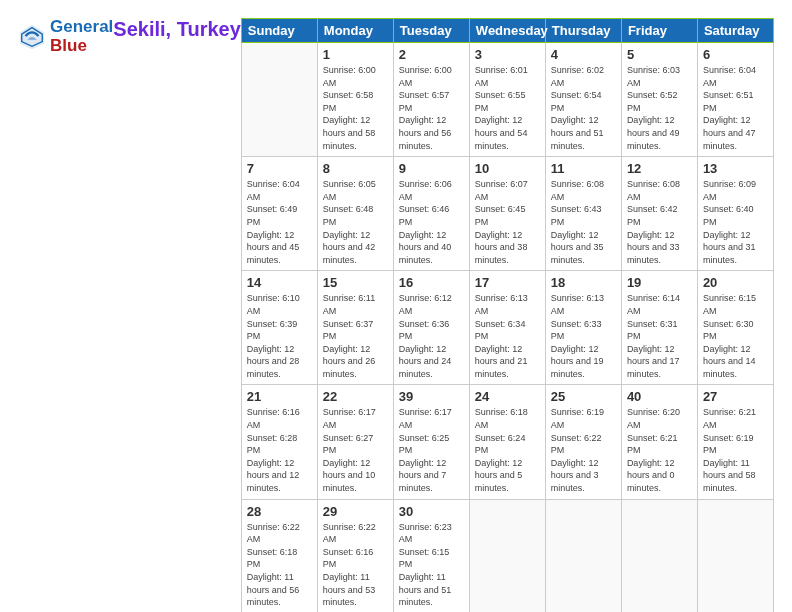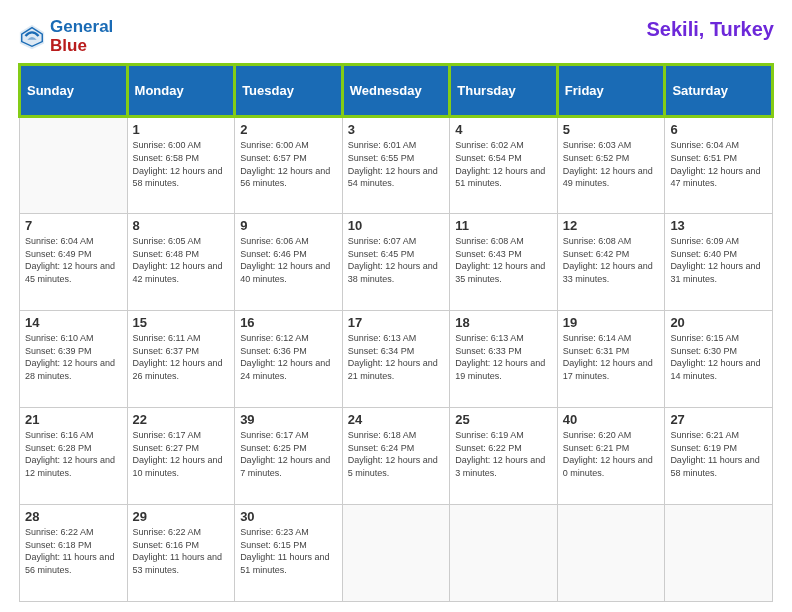--- a/index.html
+++ b/index.html
@@ -8,21 +8,21 @@
       height: 612px;
       font-family: Arial, sans-serif;
       background: #fff;
       overflow: hidden;
     }
     .page {
       width: 792px;
       height: 612px;
       padding: 18px 18px 10px 18px;
       display: flex;
-      flex-direction: column;
+      flex-direction: row;
     }
     .header {
       display: flex;
       justify-content: space-between;
       align-items: flex-start;
       margin-bottom: 8px;
     }
     .logo {
       display: flex;
       align-items: center;
@@ -49,24 +49,24 @@
       flex: 1;
       border: 1px solid #ccc;
       border-collapse: collapse;
       width: 100%;
       table-layout: fixed;
     }
     .calendar th {
       background-color: #1a6bb5;
       color: white;
       text-align: left;
-      padding: 17px 6px;
+      padding: 4px 6px;
       font-size: 13px;
       font-weight: bold;
-      border: 3px solid #84cc16;
+      border: 1px solid #84cc16;
     }
     .calendar td {
       border: 1px solid #ccc;
       vertical-align: top;
       padding: 4px 5px;
       font-size: 9.5px;
       color: #333;
       height: 78px;
     }
     .day-number {

